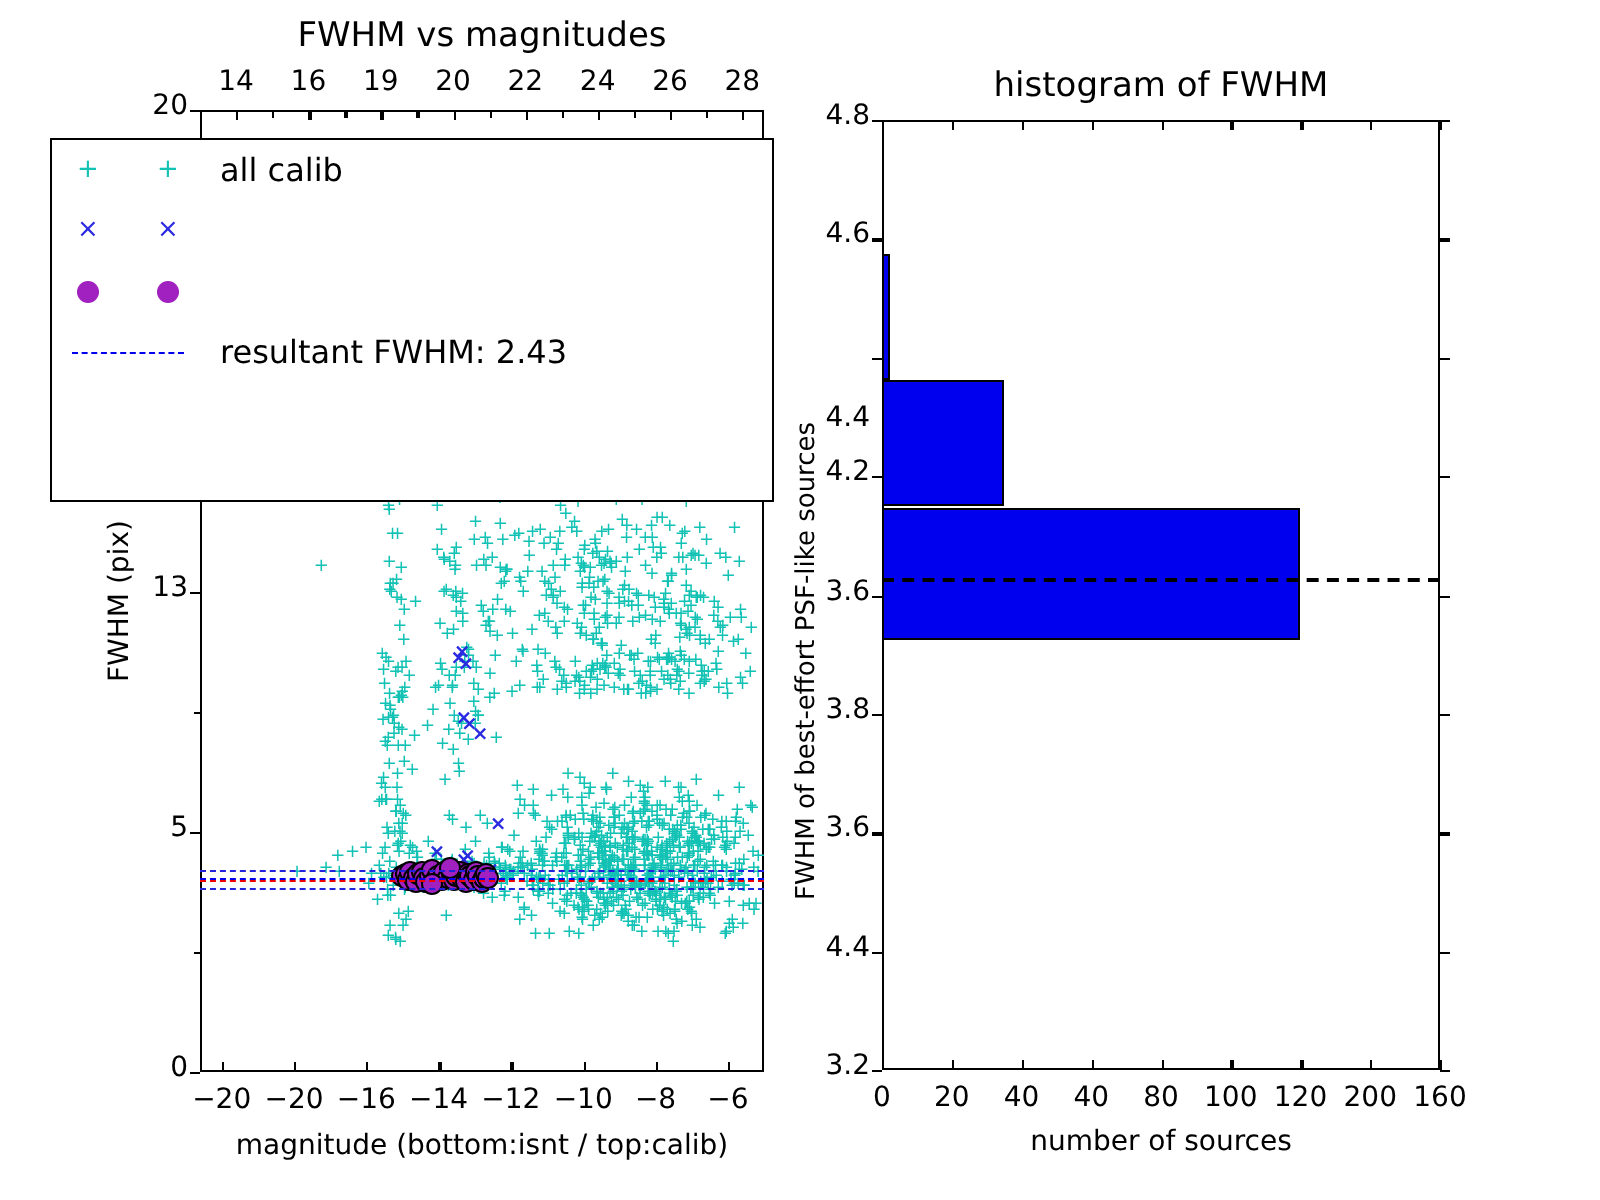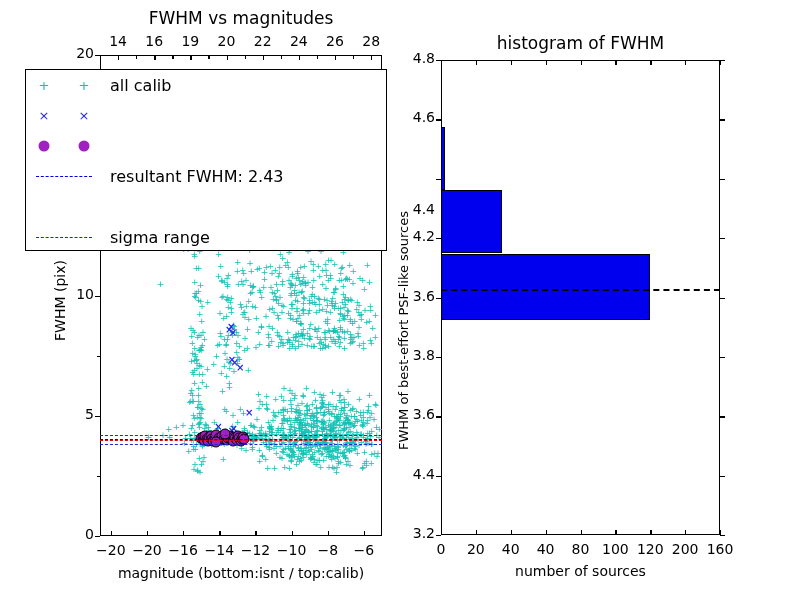--- a/index.html
+++ b/index.html
@@ -112,21 +112,21 @@
       <div class="txt tick" style="left: 297.769px; top: 542px; width: 60px; text-align: center;">−8</div>
       <div class="vtick" style="left: 363.923px; top: 531px; height: 5px;"></div>
       <div class="txt tick" style="left: 333.923px; top: 542px; width: 60px; text-align: center;">−6</div>
     </div>
   <div id="left-ticks-y">
       <div class="htick" style="top: 536px; left: 95px; width: 5px;"></div>
       <div class="txt tick" style="left: 64px; top: 526px; width: 30px; text-align: right;">0</div>
       <div class="htick" style="top: 415.75px; left: 95px; width: 5px;"></div>
       <div class="txt tick" style="left: 64px; top: 405.75px; width: 30px; text-align: right;">5</div>
       <div class="htick" style="top: 295.5px; left: 95px; width: 5px;"></div>
-      <div class="txt tick" style="left: 64px; top: 285.5px; width: 30px; text-align: right;">10</div>
+      <div class="txt tick" style="left: 64px; top: 285.5px; width: 30px; text-align: right;">13</div>
       <div class="htick" style="top: 55px; left: 95px; width: 5px;"></div>
       <div class="txt tick" style="left: 64px; top: 45px; width: 30px; text-align: right;">20</div>
       <div class="htick" style="top: 475.875px; left: 97px; width: 3px;"></div>
       <div class="htick" style="top: 415.75px; left: 97px; width: 3px;"></div>
       <div class="htick" style="top: 355.625px; left: 97px; width: 3px;"></div>
       <div class="htick" style="top: 295.5px; left: 97px; width: 3px;"></div>
       <div class="htick" style="top: 235.375px; left: 97px; width: 3px;"></div>
       <div class="htick" style="top: 175.25px; left: 97px; width: 3px;"></div>
       <div class="htick" style="top: 115.125px; left: 97px; width: 3px;"></div>
     </div>
@@ -1509,24 +1509,20 @@
         <div class="leg-m2 leg-ex">×</div>
       </div>
       <div class="leg-row" style="top: 60.6667px; height: 30.3333px;">
         <div class="leg-m1 leg-dot" style="background: rgb(160, 32, 192);"></div>
         <div class="leg-m2 leg-dot" style="background: rgb(160, 32, 192);"></div>
       </div>
       <div class="leg-row" style="top: 91px; height: 30.3333px;">
         <div class="leg-line" style="border-top: 1.8px dashed rgb(0, 0, 238);"></div>
         <div class="leg-text">resultant FWHM: 2.43</div>
       </div>
-      <div class="leg-row" style="top: 151.667px; height: 30.3333px;">
-        <div class="leg-line" style="border-top: 1.6px dashed rgb(34, 34, 221);"></div>
-        <div class="leg-text">sigma range</div>
-      </div>
     </div>
 
   <div id="right-frame" class="frame" style="left: 441px; top: 60px; width: 279px; height: 475px;"></div>
 
   <div class="txt ttl" id="right-title" style="left: 180.5px; top: 33px; width: 800px; text-align: center;">histogram of FWHM</div>
 
   <div class="txt axlabel" id="right-xlabel" style="left: 180.5px; top: 563px; width: 800px; text-align: center;">number of sources</div>
 
   <div class="txt axlabel rot" id="right-ylabel" style="left: 396px; top: 449.5px; transform: rotate(-90deg); font-size: 13px;">FWHM of best-effort PSF-like sources</div>
 

